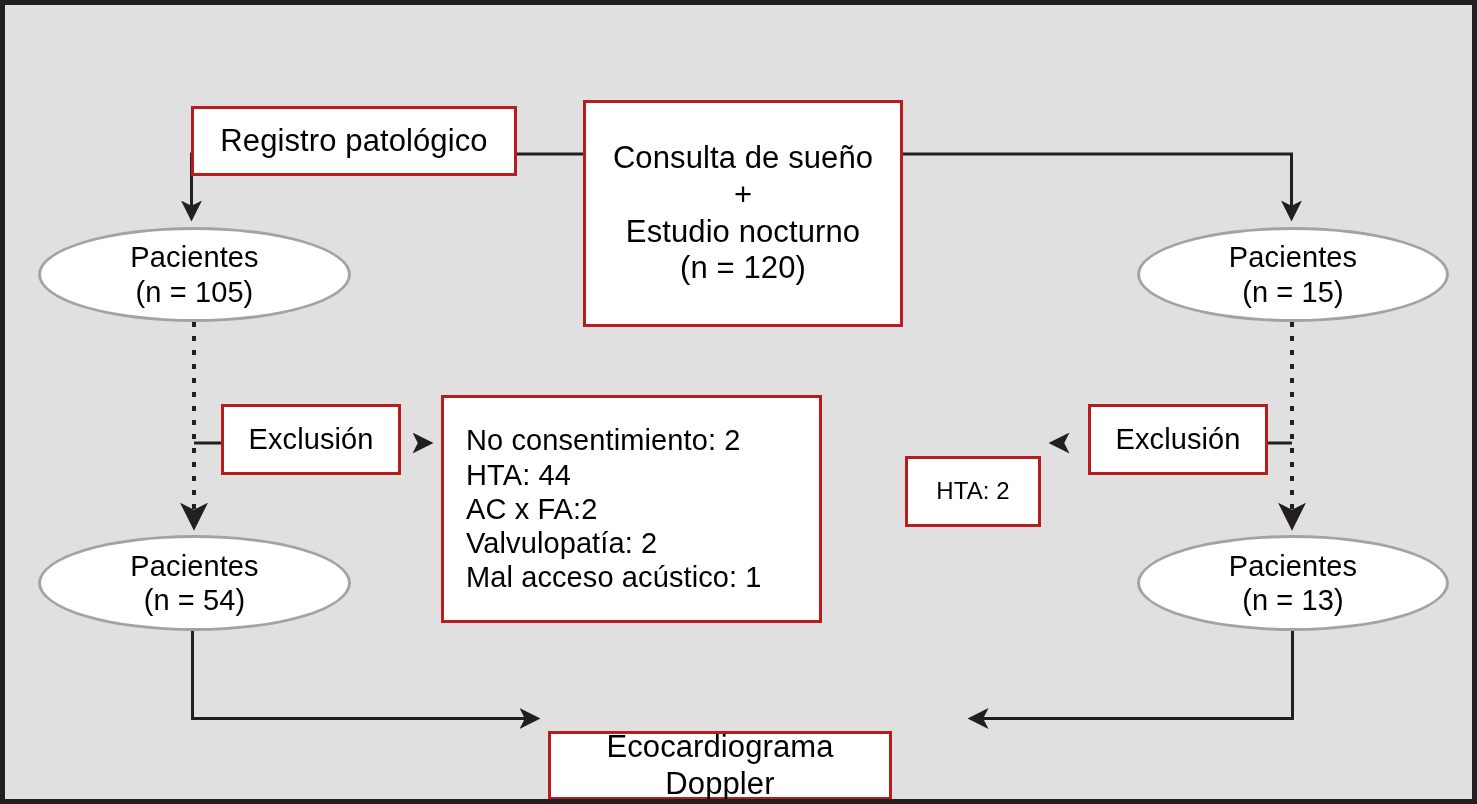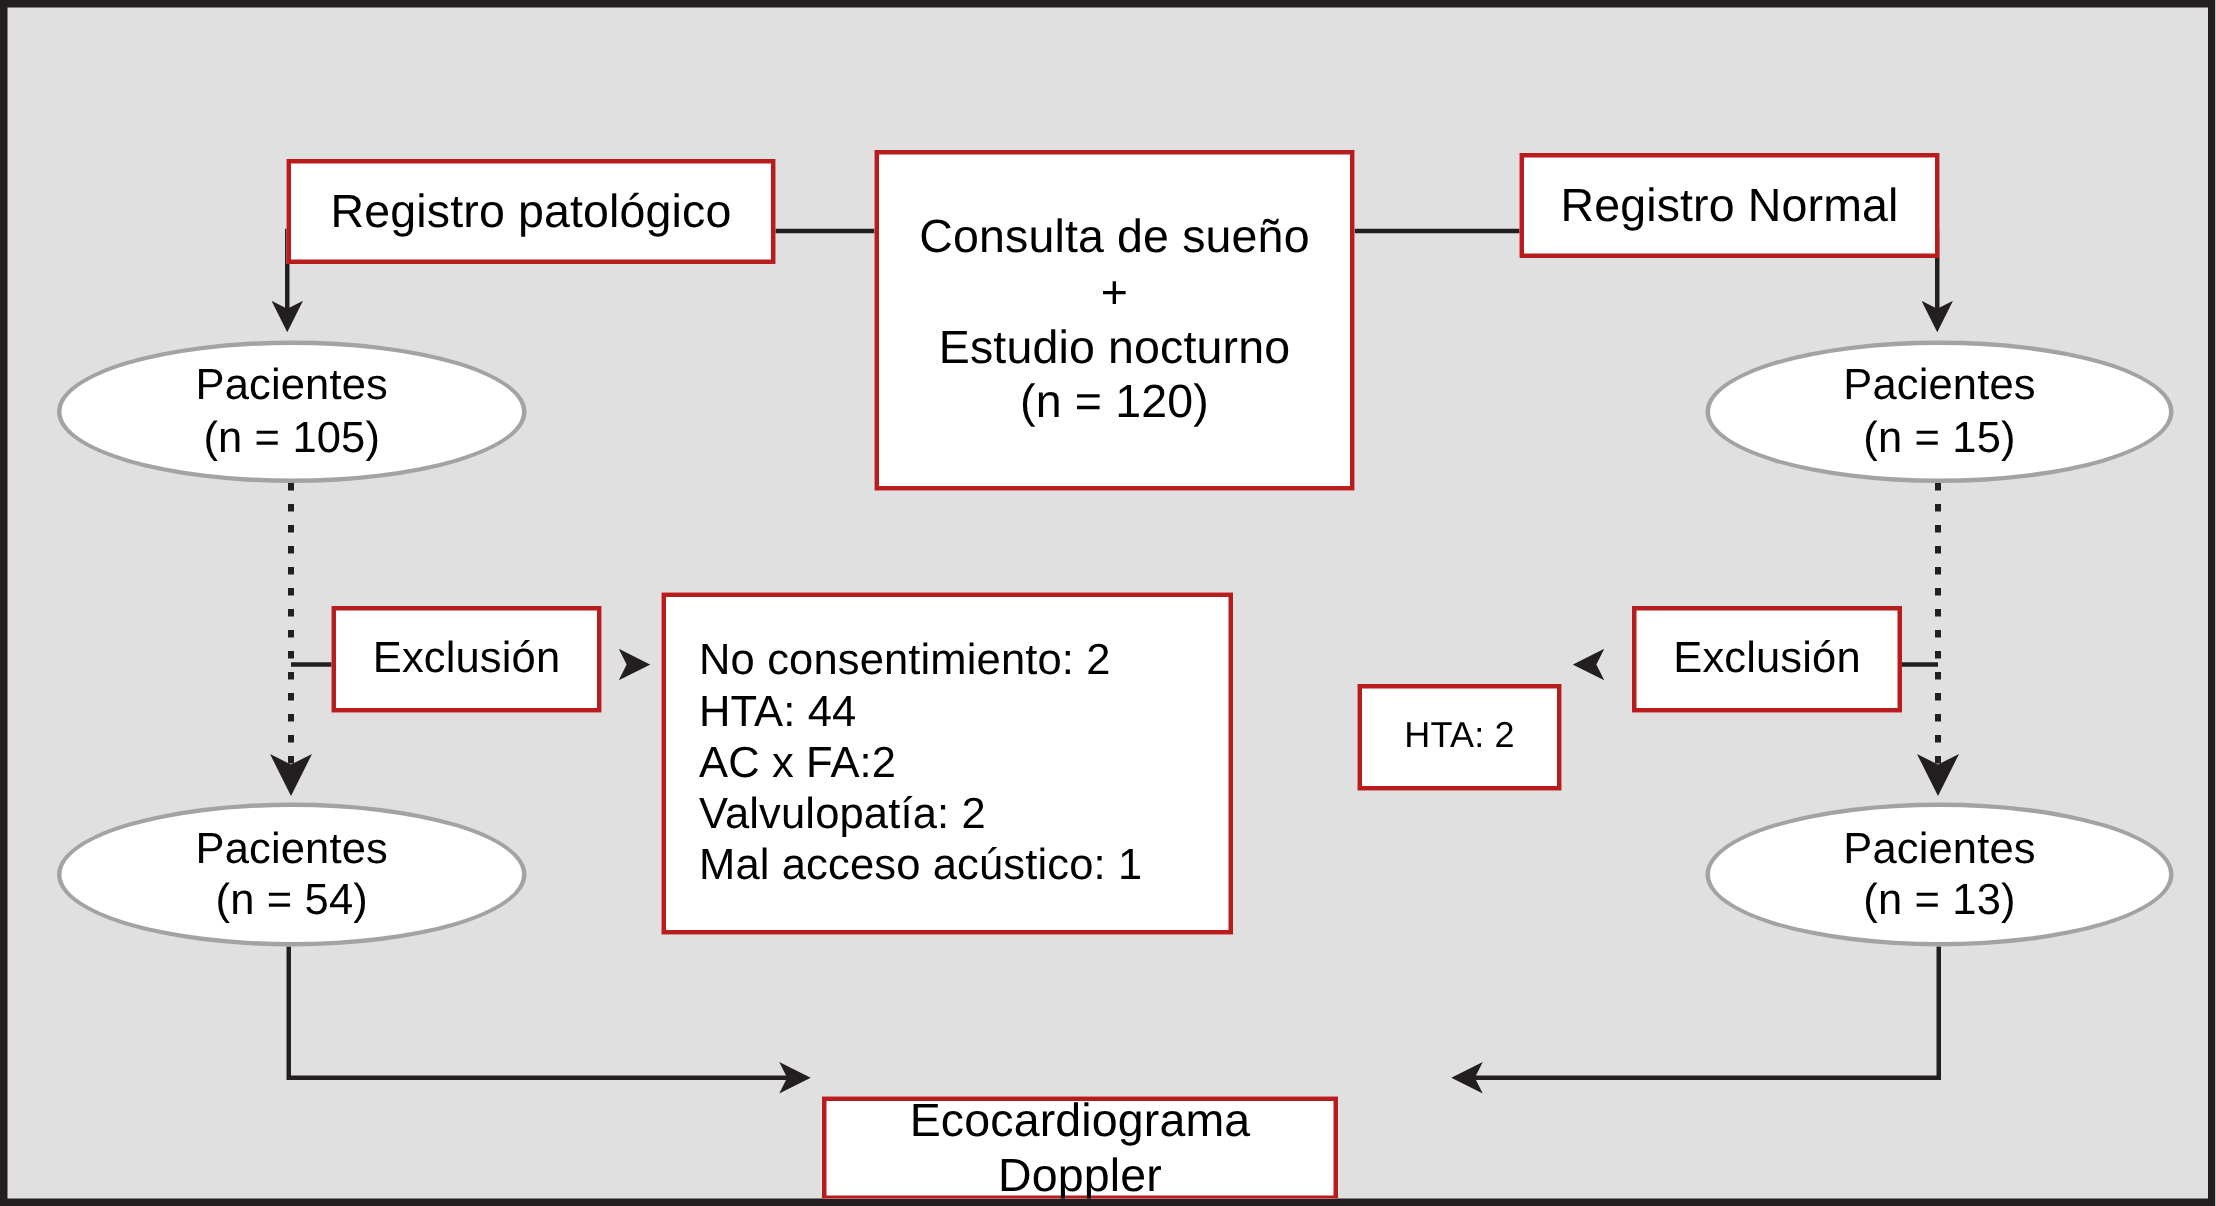--- a/index.html
+++ b/index.html
@@ -122,23 +122,20 @@
     <span class="label-text">Registro patológico</span>
   </div>
 
   <div class="node box" id="node-consulta">
     <span class="label-text">Consulta de sueño
 +
 Estudio nocturno
 (n = 120)</span>
   </div>
 
-  <div class="node box" id="node-registro-normal">
-    <span class="label-text">Registro Normal</span>
-  </div>
 
   <div class="node ellipse" id="node-pacientes-105">
     <span class="label-text">Pacientes
 (n = 105)</span>
   </div>
 
   <div class="node ellipse" id="node-pacientes-15">
     <span class="label-text">Pacientes
 (n = 15)</span>
   </div>

